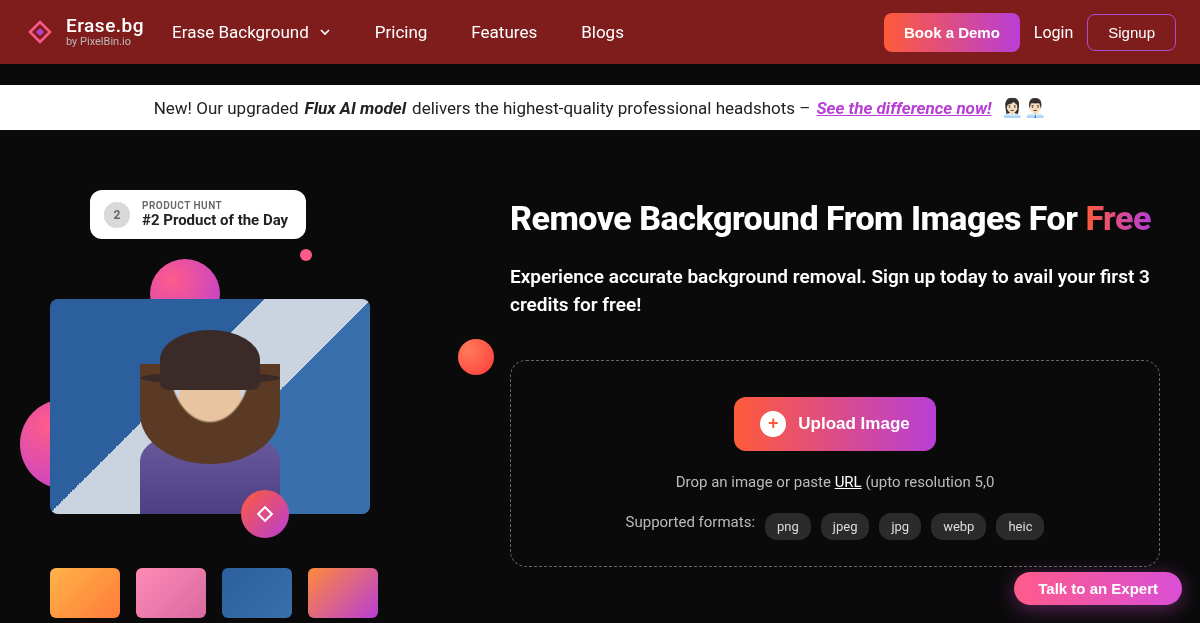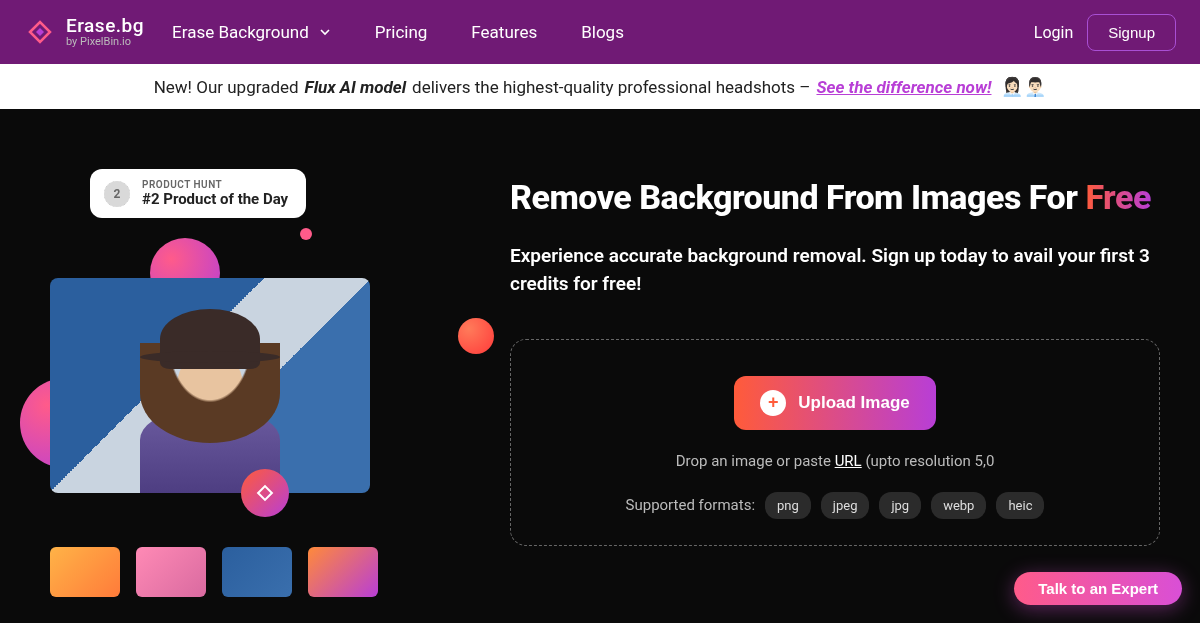--- a/index.html
+++ b/index.html
@@ -9,21 +9,21 @@
   color: #fff;
   width: 1200px;
   height: 623px;
   overflow: hidden;
   position: relative;
 }
 .header {
   display: flex;
   align-items: center;
   padding: 12px 24px;
-  background: #701a75;
+  background: #7f1d1d;
   height: 64px;
 }
 .logo-wrap {
   display: flex;
   align-items: center;
   gap: 10px;
   margin-right: 28px;
 }
 .logo-icon {
   width: 32px;
@@ -90,20 +90,21 @@
 .banner {
   background: #fff;
   color: #222;
   text-align: center;
   padding: 12px 16px;
   font-size: 17px;
   display: flex;
   justify-content: center;
   align-items: center;
   gap: 6px;
+  margin-top: 21px;
 }
 .banner .model { font-style: italic; font-weight: 700; }
 .banner .cta {
   color: #b83ed6;
   text-decoration: underline;
   font-style: italic;
   font-weight: 700;
   cursor: pointer;
 }
 .banner .emoji { font-size: 18px; margin-left: 4px; }
@@ -256,21 +257,21 @@
 .drop-text {
   margin-top: 22px;
   font-size: 15px;
   color: #bbb;
   text-align: center;
 }
 .drop-text .url { color: #fff; text-decoration: underline; cursor: pointer; }
 .formats-row {
   margin-top: 22px;
   display: flex;
-  align-items: center;
+  align-items: flex-start;
   justify-content: center;
   gap: 10px;
   font-size: 15px;
   color: #bbb;
 }
 .fmt {
   background: #2b2b2b;
   padding: 6px 12px;
   border-radius: 12px;
   font-size: 13px;
@@ -312,20 +313,21 @@
       <span>Erase Background</span>
       <svg class="chev" viewBox="0 0 12 12">
           <path d="M2 4 L6 8 L10 4" stroke="#fff" stroke-width="1.6" fill="none"></path>
         </svg>
     </div>
     <div class="nav-item">Pricing</div>
     <div class="nav-item">Features</div>
     <div class="nav-item">Blogs</div>
   </nav>
   <div class="header-right">
+    <button class="btn-demo">Book a Demo</button>
     <span class="nav-link">Login</span>
     <button class="btn-signup">Signup</button>
   </div>
 </div>
 
 <div class="banner">
   <span>New! Our upgraded </span>
   <span class="model">Flux AI model</span>
   <span> delivers the highest-quality professional headshots – </span>
   <span class="cta">See the difference now!</span>

